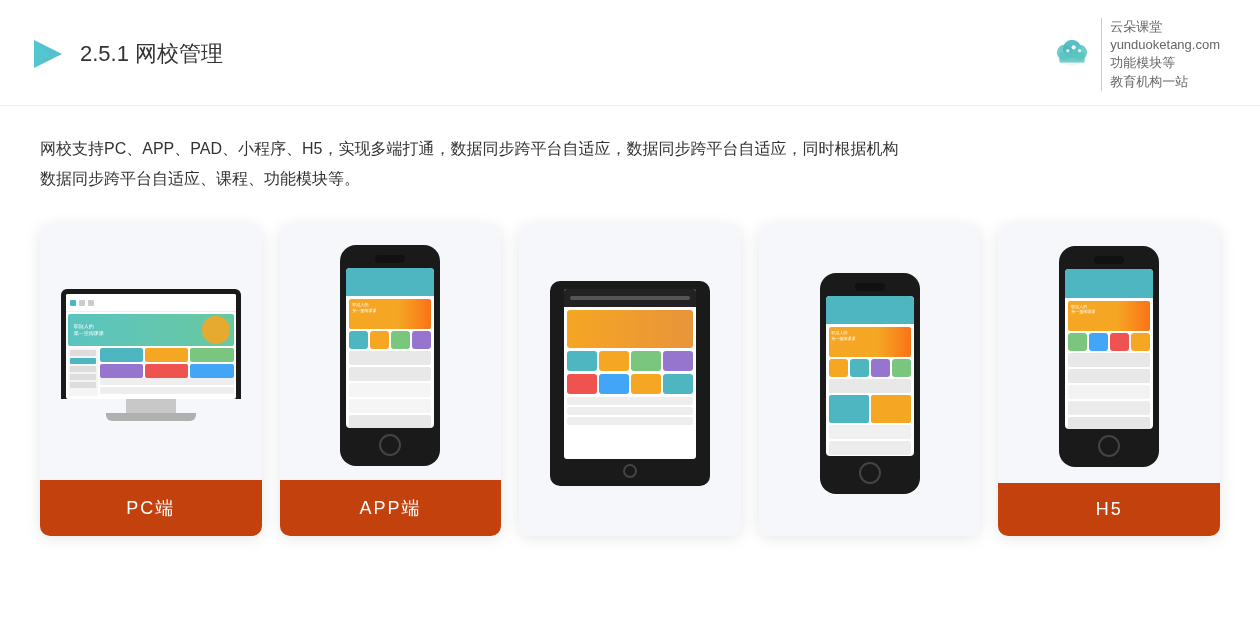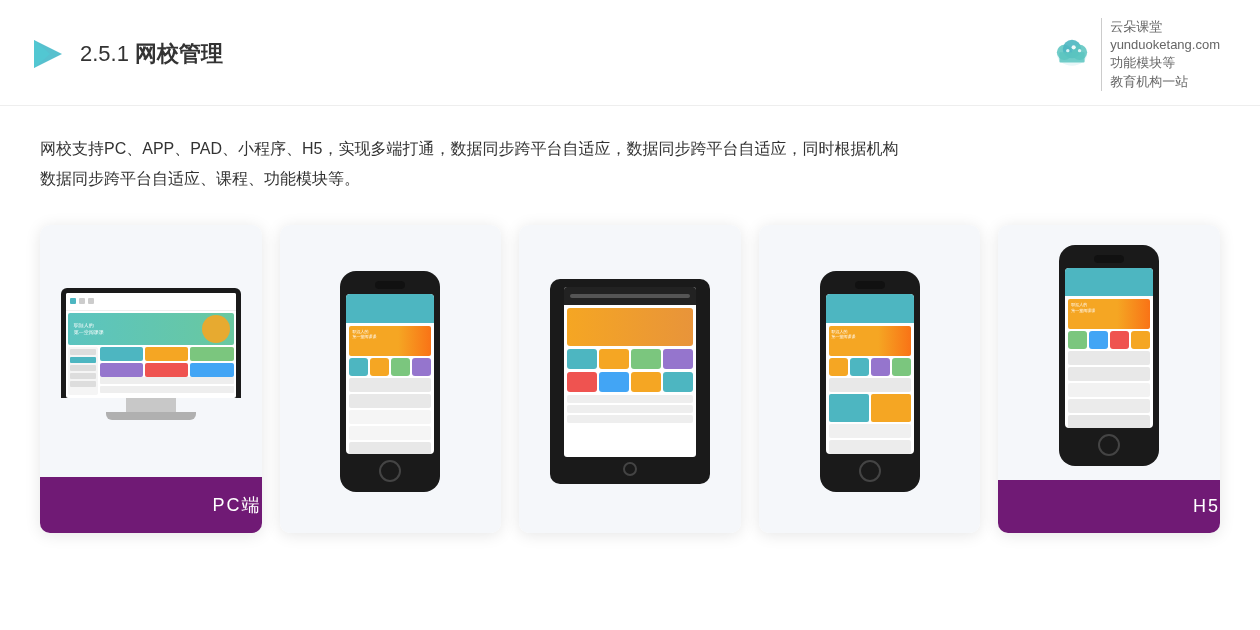--- a/index.html
+++ b/index.html
@@ -38,21 +38,21 @@
       height: 36px;
     }
 
     .page-title {
       font-size: 22px;
       color: #333;
       font-weight: 400;
     }
 
     .page-title .bold {
-      font-weight: 700;
+      font-weight: 400;
     }
 
     .brand-logo {
       display: flex;
       align-items: center;
       gap: 8px;
     }
 
     .brand-icon {
       width: 42px;
@@ -103,25 +103,25 @@
       background: #f5f7fa;
       padding: 20px 16px 14px 16px;
       display: flex;
       align-items: center;
       justify-content: center;
       flex: 1;
       min-height: 220px;
     }
 
     .card-label {
-      background: #701a75;
+      background: #c2410c;
       color: #fff;
       font-size: 18px;
       font-weight: 500;
-      text-align: right;
+      text-align: center;
       padding: 16px 0;
       letter-spacing: 2px;
     }
 
     
     
     .pc-mockup {
       display: flex;
       flex-direction: column;
       align-items: center;
@@ -502,20 +502,21 @@
                 <div class="mini-card"></div>
                 <div class="mini-card"></div>
                 <div class="mini-card" style="background:#f5f5f5;"></div>
                 <div class="mini-card" style="background:#f5f5f5;"></div>
                 <div class="mini-card" style="background:#e8e8e8;"></div>
               </div>
             </div>
             <div class="phone-home-btn"></div>
           </div>
         </div>
+        <div class="card-label">APP端</div>
       </div>
 
       <div class="card">
         <div class="card-image-area">
           <div class="pad-mockup">
             <div class="pad-screen">
               <div class="pad-screen-content">
                 <div class="pad-header-bar">
                   <div style="flex:1;height:4px;background:#555;border-radius:2px;"></div>
                 </div>

